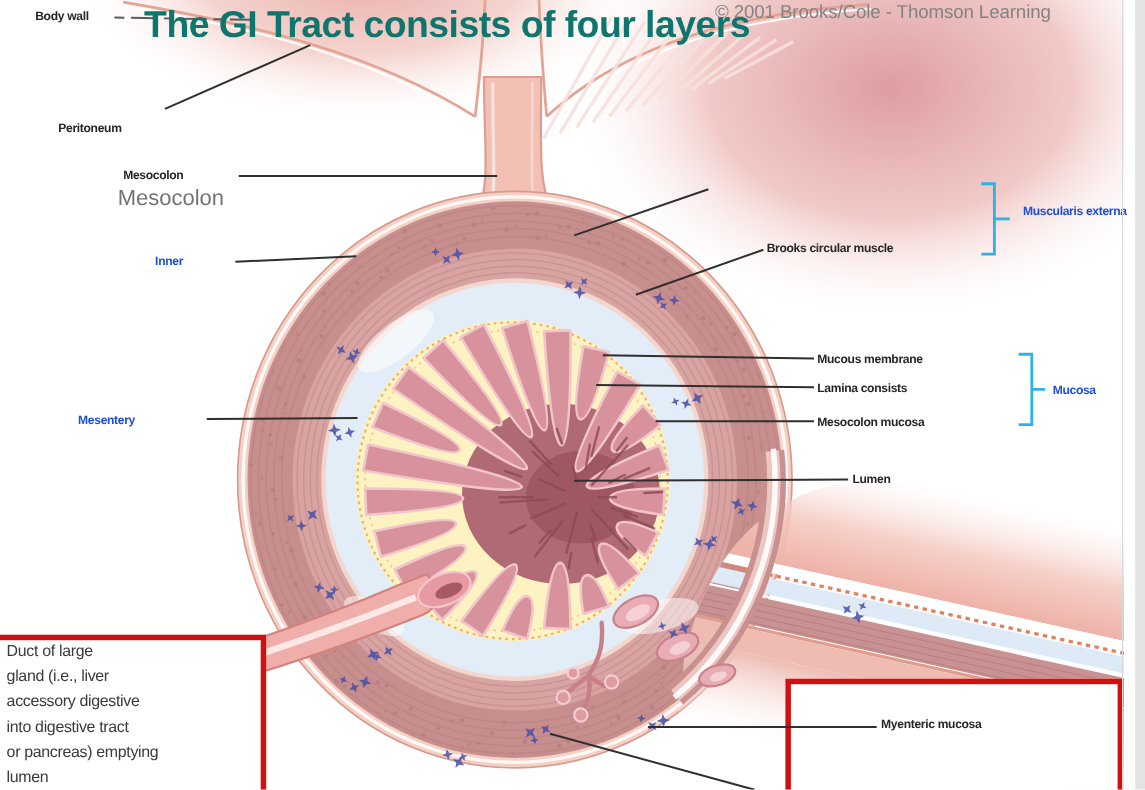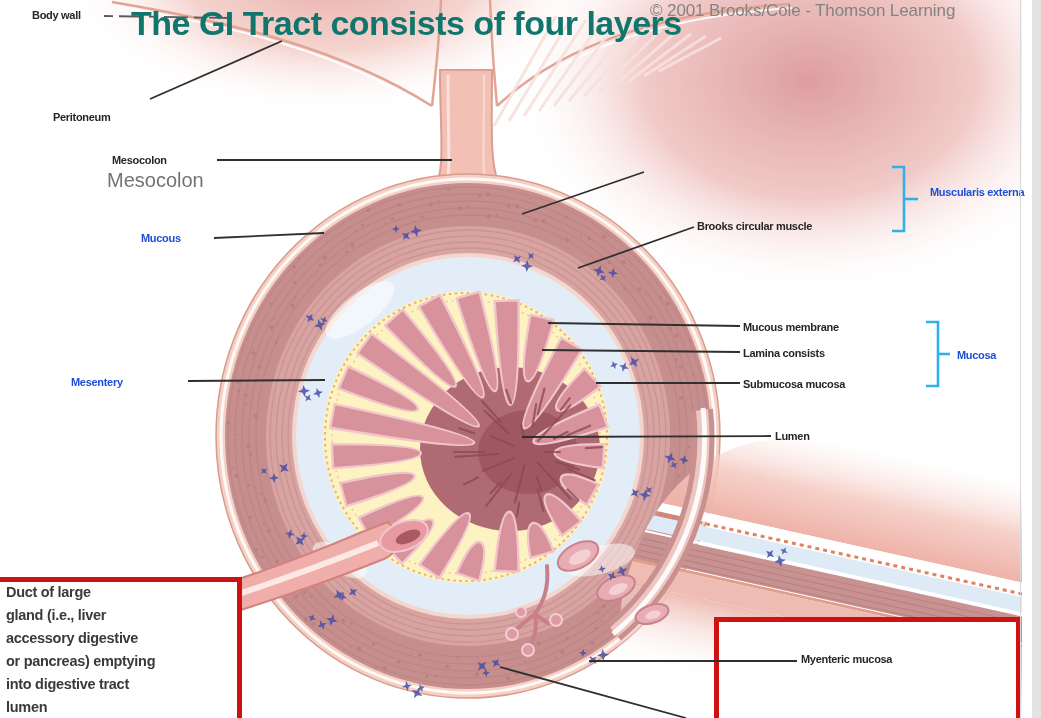--- a/index.html
+++ b/index.html
@@ -10,21 +10,21 @@
   .lbl{position:absolute;font-weight:bold;font-size:11px;letter-spacing:-0.3px;color:#262626;
        white-space:nowrap;z-index:9;line-height:18px}
   .cyan{color:#1d4ed8}
   .wrap{white-space:normal;width:100px;line-height:21px}
   .plain{font-weight:normal;font-size:20px;letter-spacing:0;color:#737373}
   .title{position:absolute;left:131px;top:4px;font-size:34px;letter-spacing:-0.5px;color:#0f766e;
          white-space:nowrap;z-index:10;font-weight:bold}
   .copyright{position:absolute;left:650px;top:1px;font-size:17px;color:#838383;z-index:9;
          letter-spacing:-0.1px;white-space:nowrap}
   .redbox{position:absolute;border:5px solid #cf1110;background:#ffffff;z-index:5}
-  .ductnote{position:absolute;left:6px;top:581px;width:215px;z-index:8;font-weight:bold;
+  .ductnote{position:absolute;left:6px;top:581px;width:215px;z-index:8;font-weight:normal;
          font-size:14.5px;line-height:23px;letter-spacing:-0.3px;color:#3a3a3a}
   .gutterline{position:absolute;left:1020px;top:0;width:1px;height:718px;background:#d8d8d8;z-index:11}
   .scrolltrack{position:absolute;left:1032px;top:0;width:9px;height:718px;background:#e3e3e3;z-index:11}
 </style>
 </head>
 <body>
 
 <div class="stage">
 
   <svg id="art" width="1022" height="718" viewBox="0 0 1022 718">
@@ -444,40 +444,40 @@
     </g>
   </svg>
 
   <div class="redbox" style="left:-6px;top:577px;width:238px;height:160px"></div>
   <div class="redbox" style="left:714px;top:617px;width:297px;height:115px"></div>
 
   <div class="ductnote">
     <div>Duct of large</div>
     <div>gland (i.e., liver</div>
     <div>accessory digestive</div>
+    <div>into digestive tract</div>
     <div>or pancreas) emptying</div>
-    <div>into digestive tract</div>
     <div>lumen</div>
   </div>
 
   <svg id="overlay" width="1041" height="718">
     <line x1="589" y1="661" x2="797" y2="661" stroke="#2f2f2f" stroke-width="1.8"></line>
   </svg>
 
   <div class="lbl" style="left:32px;top:6px">Body wall</div>
   <div class="lbl" style="left:53px;top:108px">Peritoneum</div>
   <div class="lbl" style="left:112px;top:151px">Mesocolon</div>
   <div class="lbl plain" style="left:107px;top:171px">Mesocolon</div>
-  <div class="lbl cyan" style="left:141px;top:229px">Mucous</div>
+  <div class="lbl cyan" style="left:141px;top:229px">Inner</div>
   <div class="lbl cyan" style="left:71px;top:373px">Mesentery</div>
   <div class="lbl" style="left:697px;top:217px">Brooks circular muscle</div>
   <div class="lbl cyan wrap" style="left:930px;top:182px">Muscularis externa</div>
   <div class="lbl" style="left:743px;top:318px">Mucous membrane</div>
   <div class="lbl" style="left:743px;top:344px">Lamina consists</div>
-  <div class="lbl" style="left:743px;top:375px">Submucosa mucosa</div>
+  <div class="lbl" style="left:743px;top:375px">Mesocolon mucosa</div>
   <div class="lbl cyan" style="left:957px;top:346px">Mucosa</div>
   <div class="lbl" style="left:775px;top:427px">Lumen</div>
   <div class="lbl" style="left:801px;top:650px">Myenteric mucosa</div>
 
   <div class="title">The GI Tract consists of four layers</div>
   <div class="copyright">© 2001 Brooks/Cole - Thomson Learning</div>
 
   <div class="gutterline"></div>
   <div class="scrolltrack"></div>
 </div>

